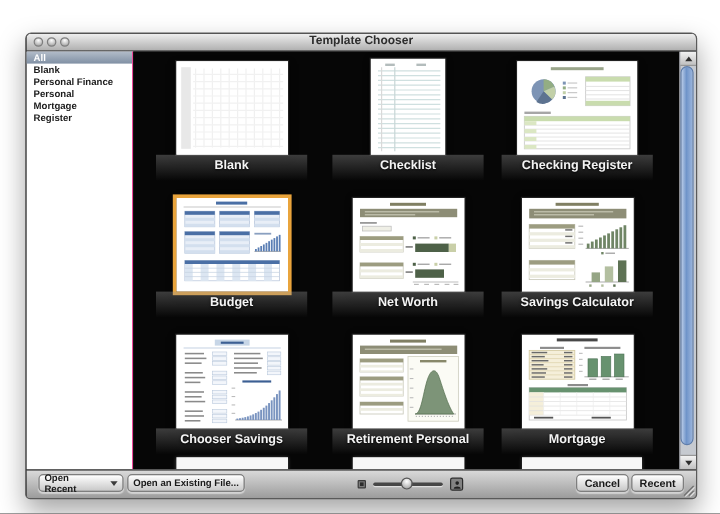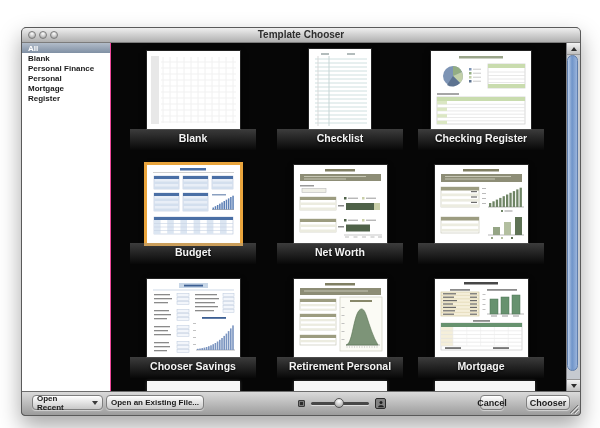--- a/index.html
+++ b/index.html
@@ -309,20 +309,21 @@
             <rect x="58" y="62" width="7" height="8" fill="#95a585"></rect>
             <rect x="69" y="57" width="7" height="13" fill="#b3bfa0"></rect>
             <rect x="80" y="52" width="7" height="18" fill="#5e7254"></rect>
             <rect x="56" y="72" width="2" height="2" fill="#95a585"></rect>
               <rect x="66" y="72" width="2" height="2" fill="#b3bfa0"></rect>
               <rect x="76" y="72" width="2" height="2" fill="#5e7254"></rect>
           </svg>
         </div>
         <div class="labelzone">
             <div class="reflect"></div>
+          <span class="tlabel">Savings Calculator</span>
           </div>
       </div>
 
       <div class="cell" style="left:11px;top:234px">
         <div class="thumbzone">
           <svg class="thumb" width="93" height="78" viewBox="0 0 93 78">
             <rect width="93" height="78" fill="#fff"></rect>
             <rect x="32" y="4" width="29" height="5" fill="#c7d6e7"></rect>
             <rect x="37" y="5.7" width="19" height="1.8" fill="#3c5f93"></rect>
             <path d="M6 11H87" stroke="#b9c8dc" stroke-width="0.7"></path>
@@ -536,25 +537,25 @@
         <div class="sthumb"></div>
       </div>
       <div class="zicon-l">
         <svg width="8" height="8" viewBox="0 0 10 10" fill="#1f1f1f">
           <circle cx="5" cy="3.2" r="1.9"></circle>
             <path d="M1.4 9 C1.4 5.9 8.6 5.9 8.6 9 Z"></path>
         </svg>
       </div>
     </div>
 
-    <div class="btn btn-cancel" style="left:458px;width:24px">
+    <div class="btn btn-cancel" style="left:458px;width:44px">
       <span>Cancel</span>
     </div>
     <div class="btn btn-choose" style="left:504px;width:44px">
-      <span>Chooser</span>
+      <span>Recent</span>
     </div>
 
     <svg class="grip" viewBox="0 0 12 12">
       <path d="M11 3L3 11M11 7L7 11" stroke="#6e6e6e" stroke-width="1"></path>
       <path d="M12 4L4 12M12 8L8 12" stroke="#e0e0e0" stroke-width="1"></path>
     </svg>
   </div>
 
 </div>
 

